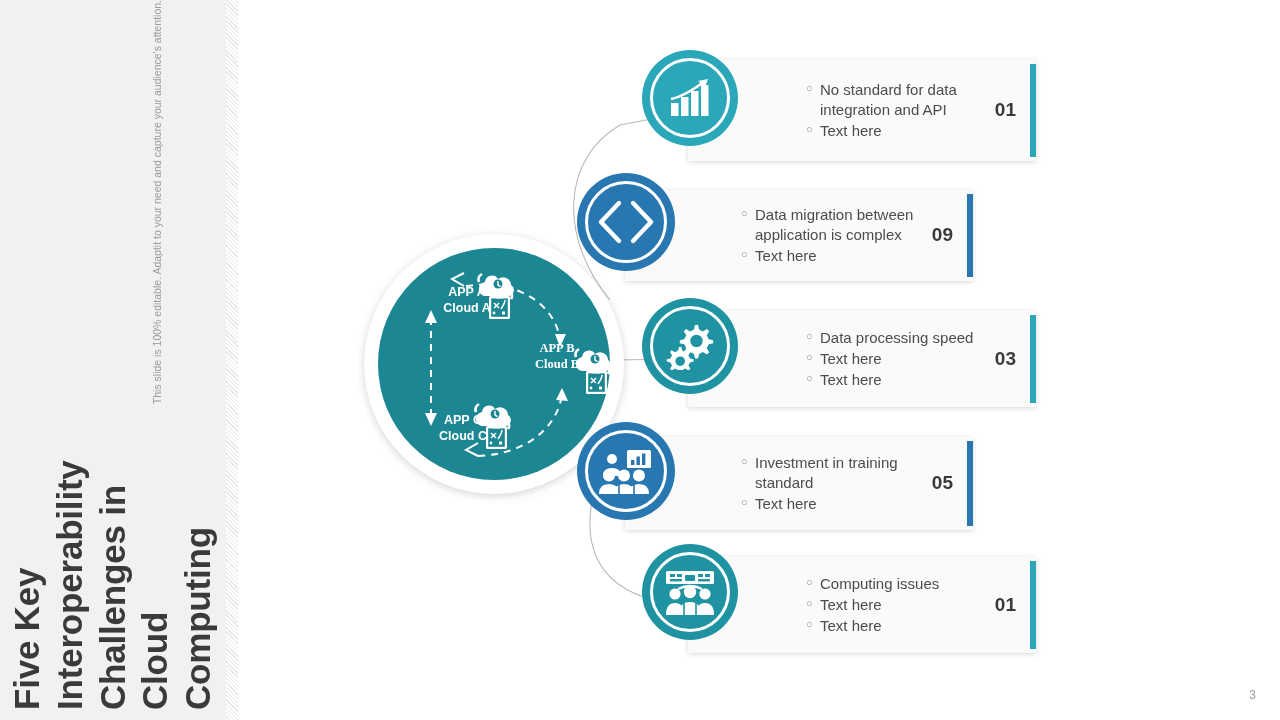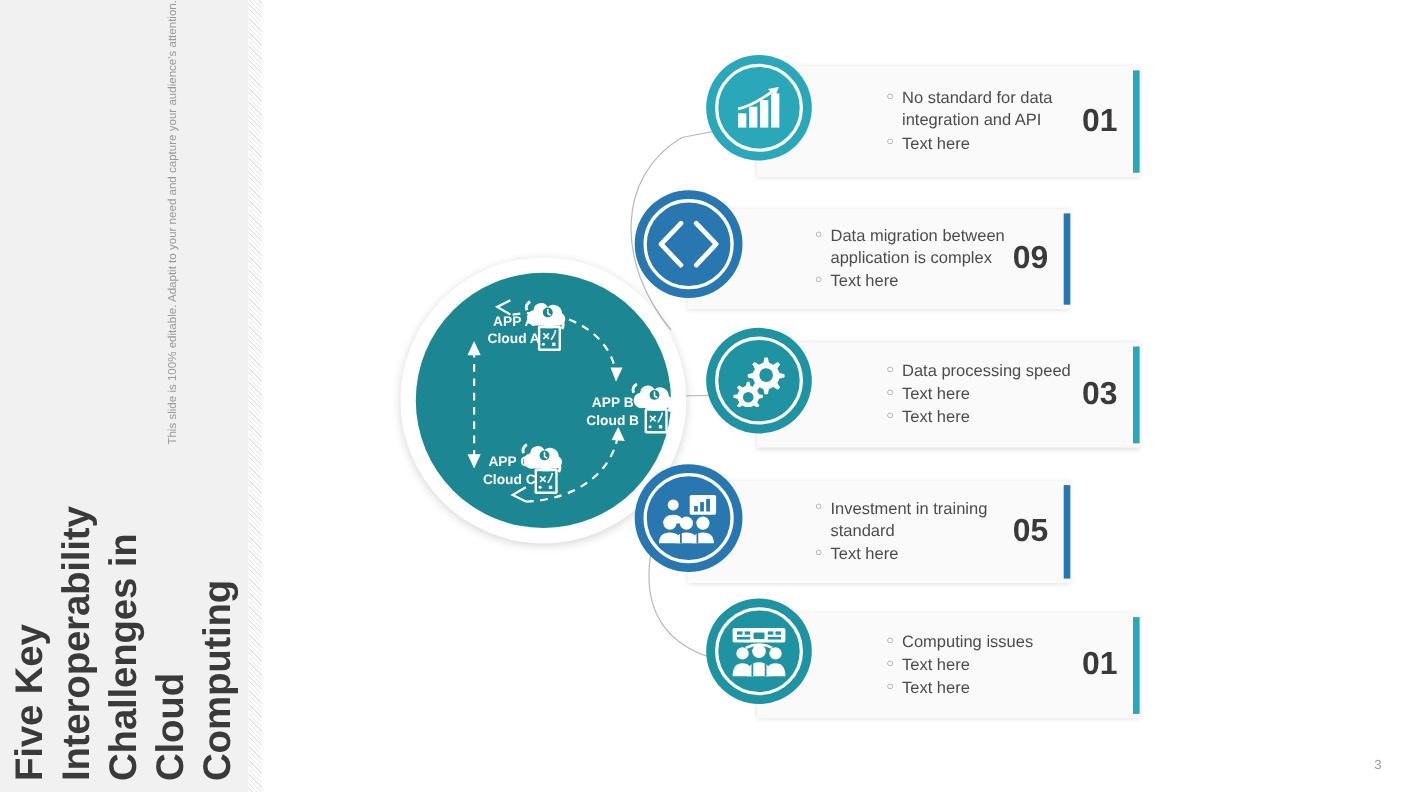--- a/index.html
+++ b/index.html
@@ -97,21 +97,21 @@
   .hub-label {
     position: absolute;
     color: #ffffff;
     font-size: 12.5px;
     font-weight: bold;
     line-height: 1.28;
     text-align: center;
     white-space: pre-line;
   }
   #hub-label-a { left: 50px;  top: 36px;  width: 78px; }
-  #hub-label-b { left: 140px; top: 110px; width: 78px; }
+  #hub-label-b { left: 140px; top: 92px; width: 78px; font-family: Liberation Serif, serif; }
   #hub-label-c { left: 46px;  top: 164px; width: 78px; }
   .hub-icon { position: absolute; }
   #hub-icon-a { left: 95px; top: 20px; }
   #hub-icon-b { left: 192px; top: 95px; }
   #hub-icon-c { left: 92px; top: 150px; }
 
   
   #connectors {
     position: absolute;
     left: 0; top: 0;
@@ -172,21 +172,21 @@
   }
   .bullet-mark {
     width: 14px;
     flex: none;
     color: #8d8d8d;
     font-size: 11px;
     line-height: 1.62;
   }
   .bullet-text { flex: 1; }
   .card-num {
-    font-size: 29px;
+    font-size: 19px;
     font-weight: bold;
     color: #3a3a3a;
     flex: none;
     text-align: left;
   }
 
   #card-1 { left: 688px; top: 60px;  width: 348px; height: 101px; }
   #card-2 { left: 625px; top: 190px; width: 348px; height: 91px;  }
   #card-3 { left: 688px; top: 311px; width: 348px; height: 96px;  }
   #card-4 { left: 625px; top: 437px; width: 348px; height: 93px;  }

